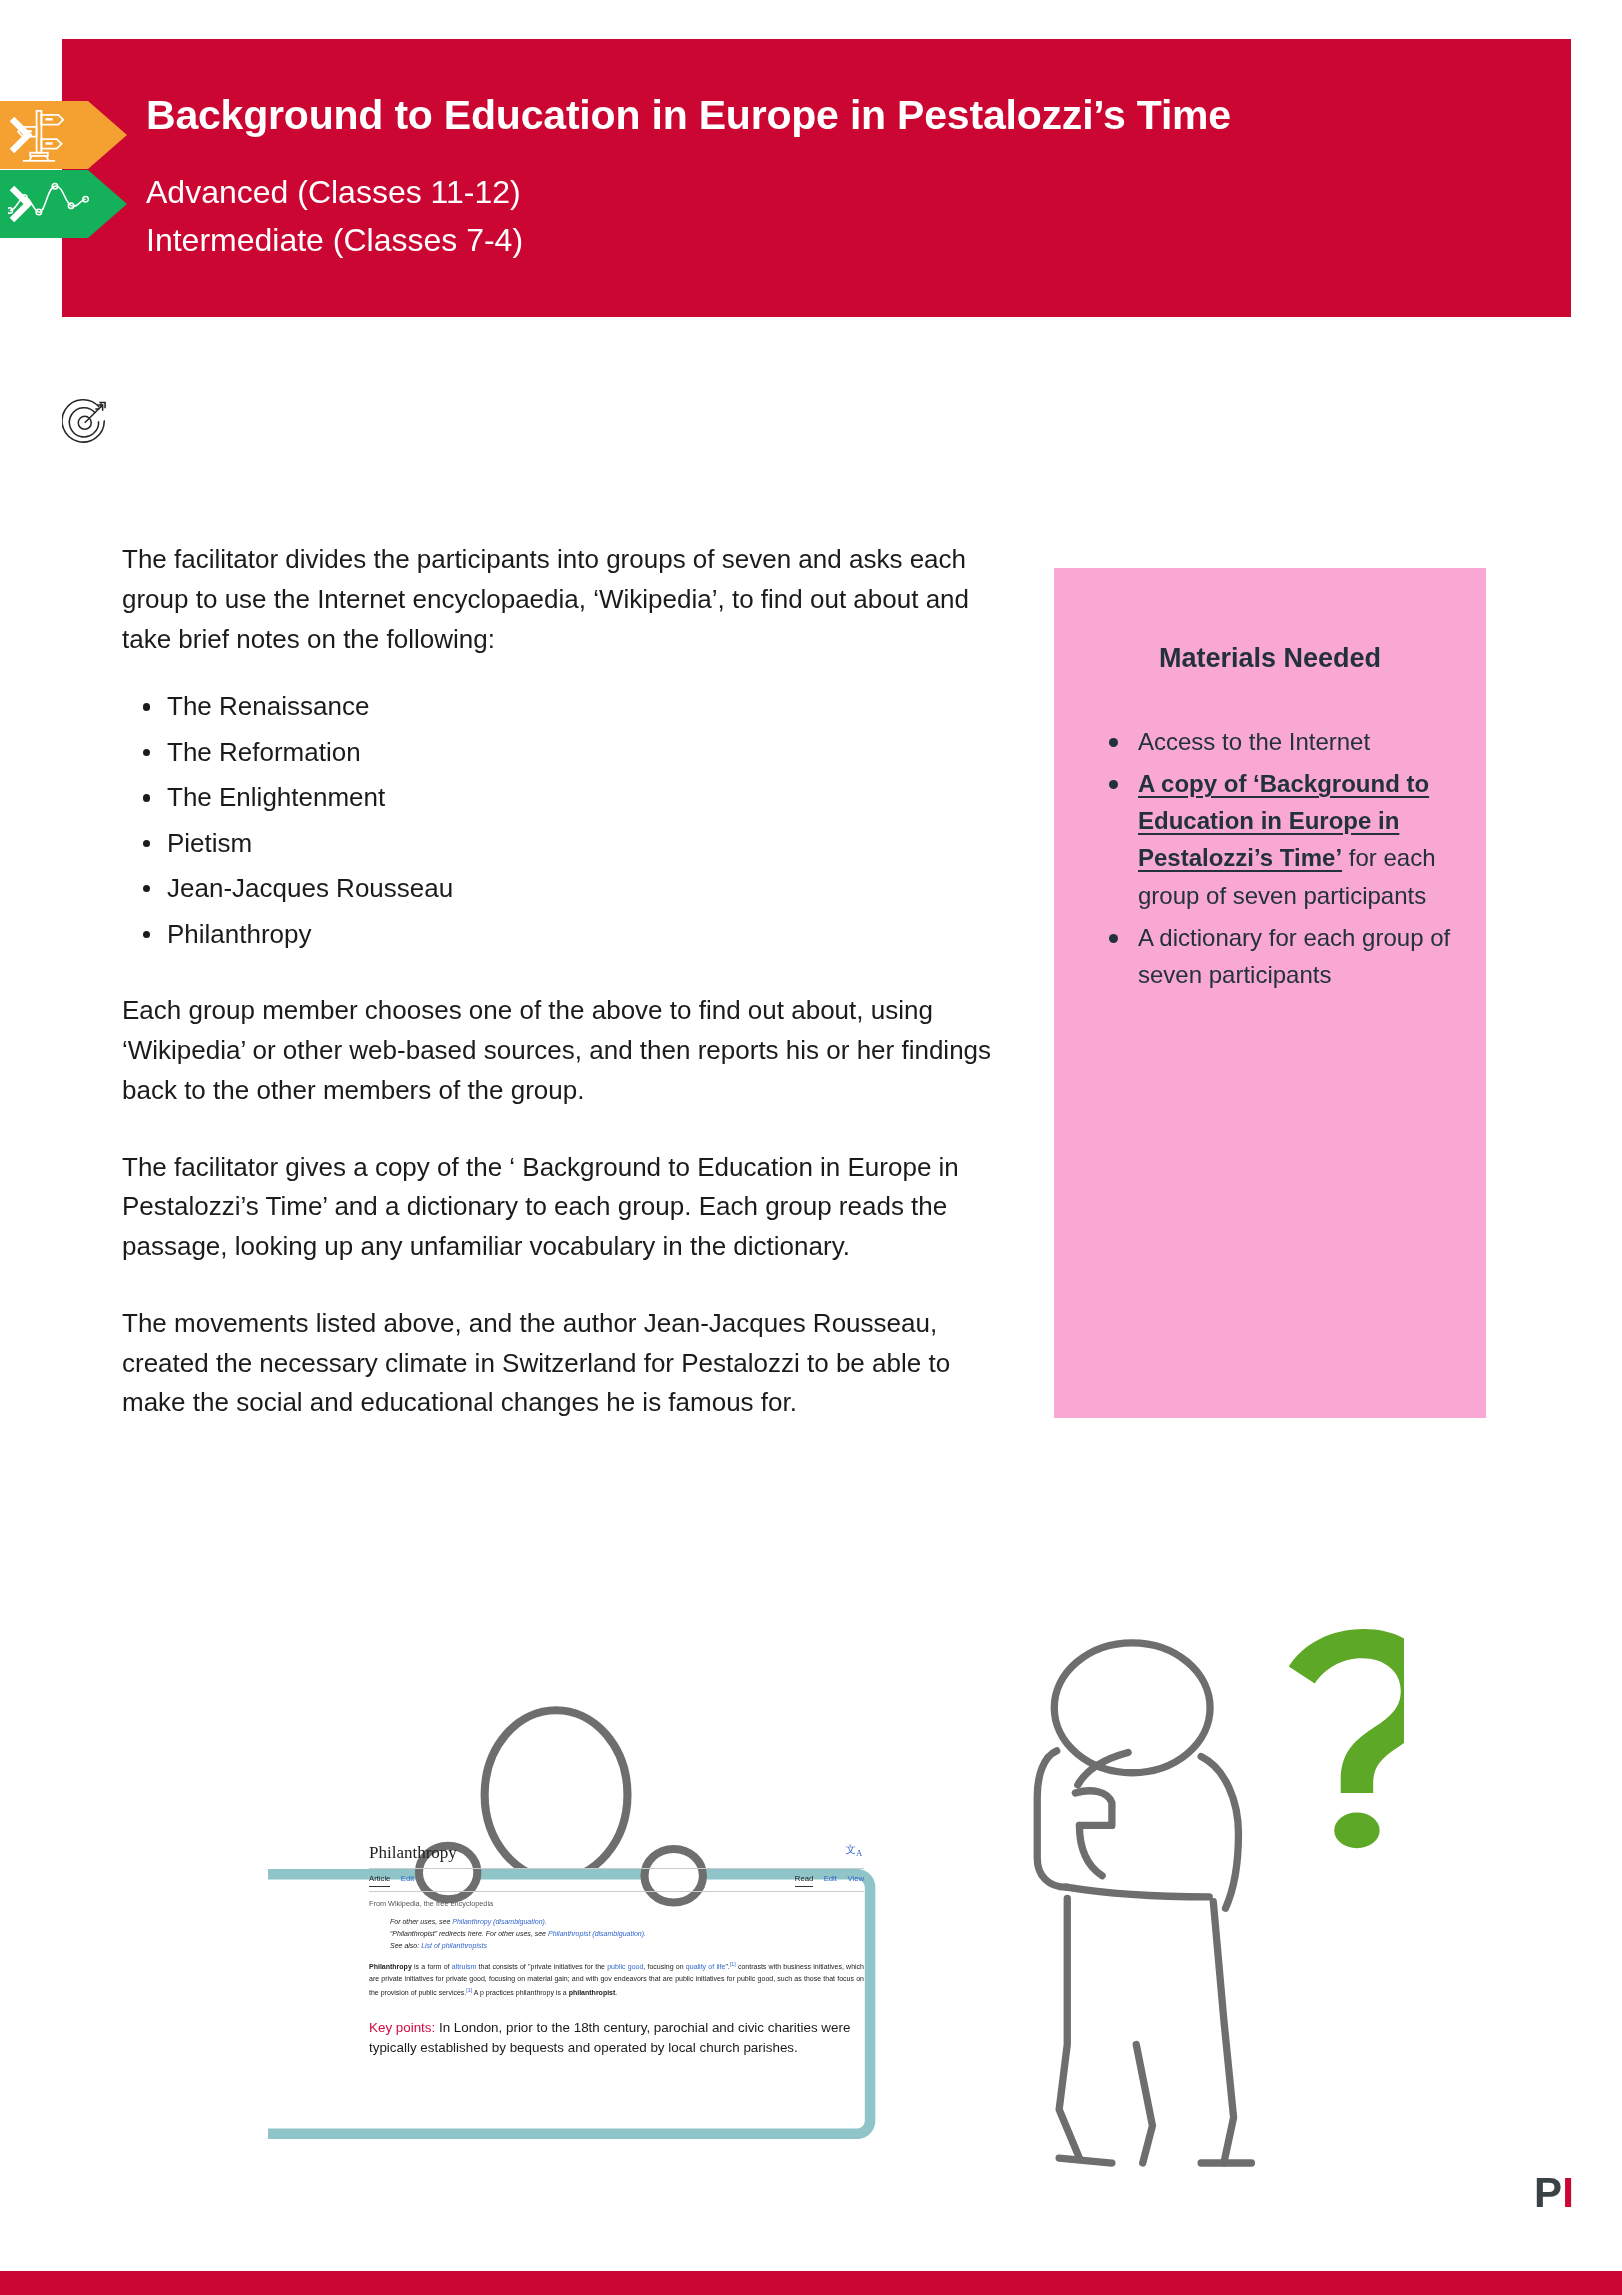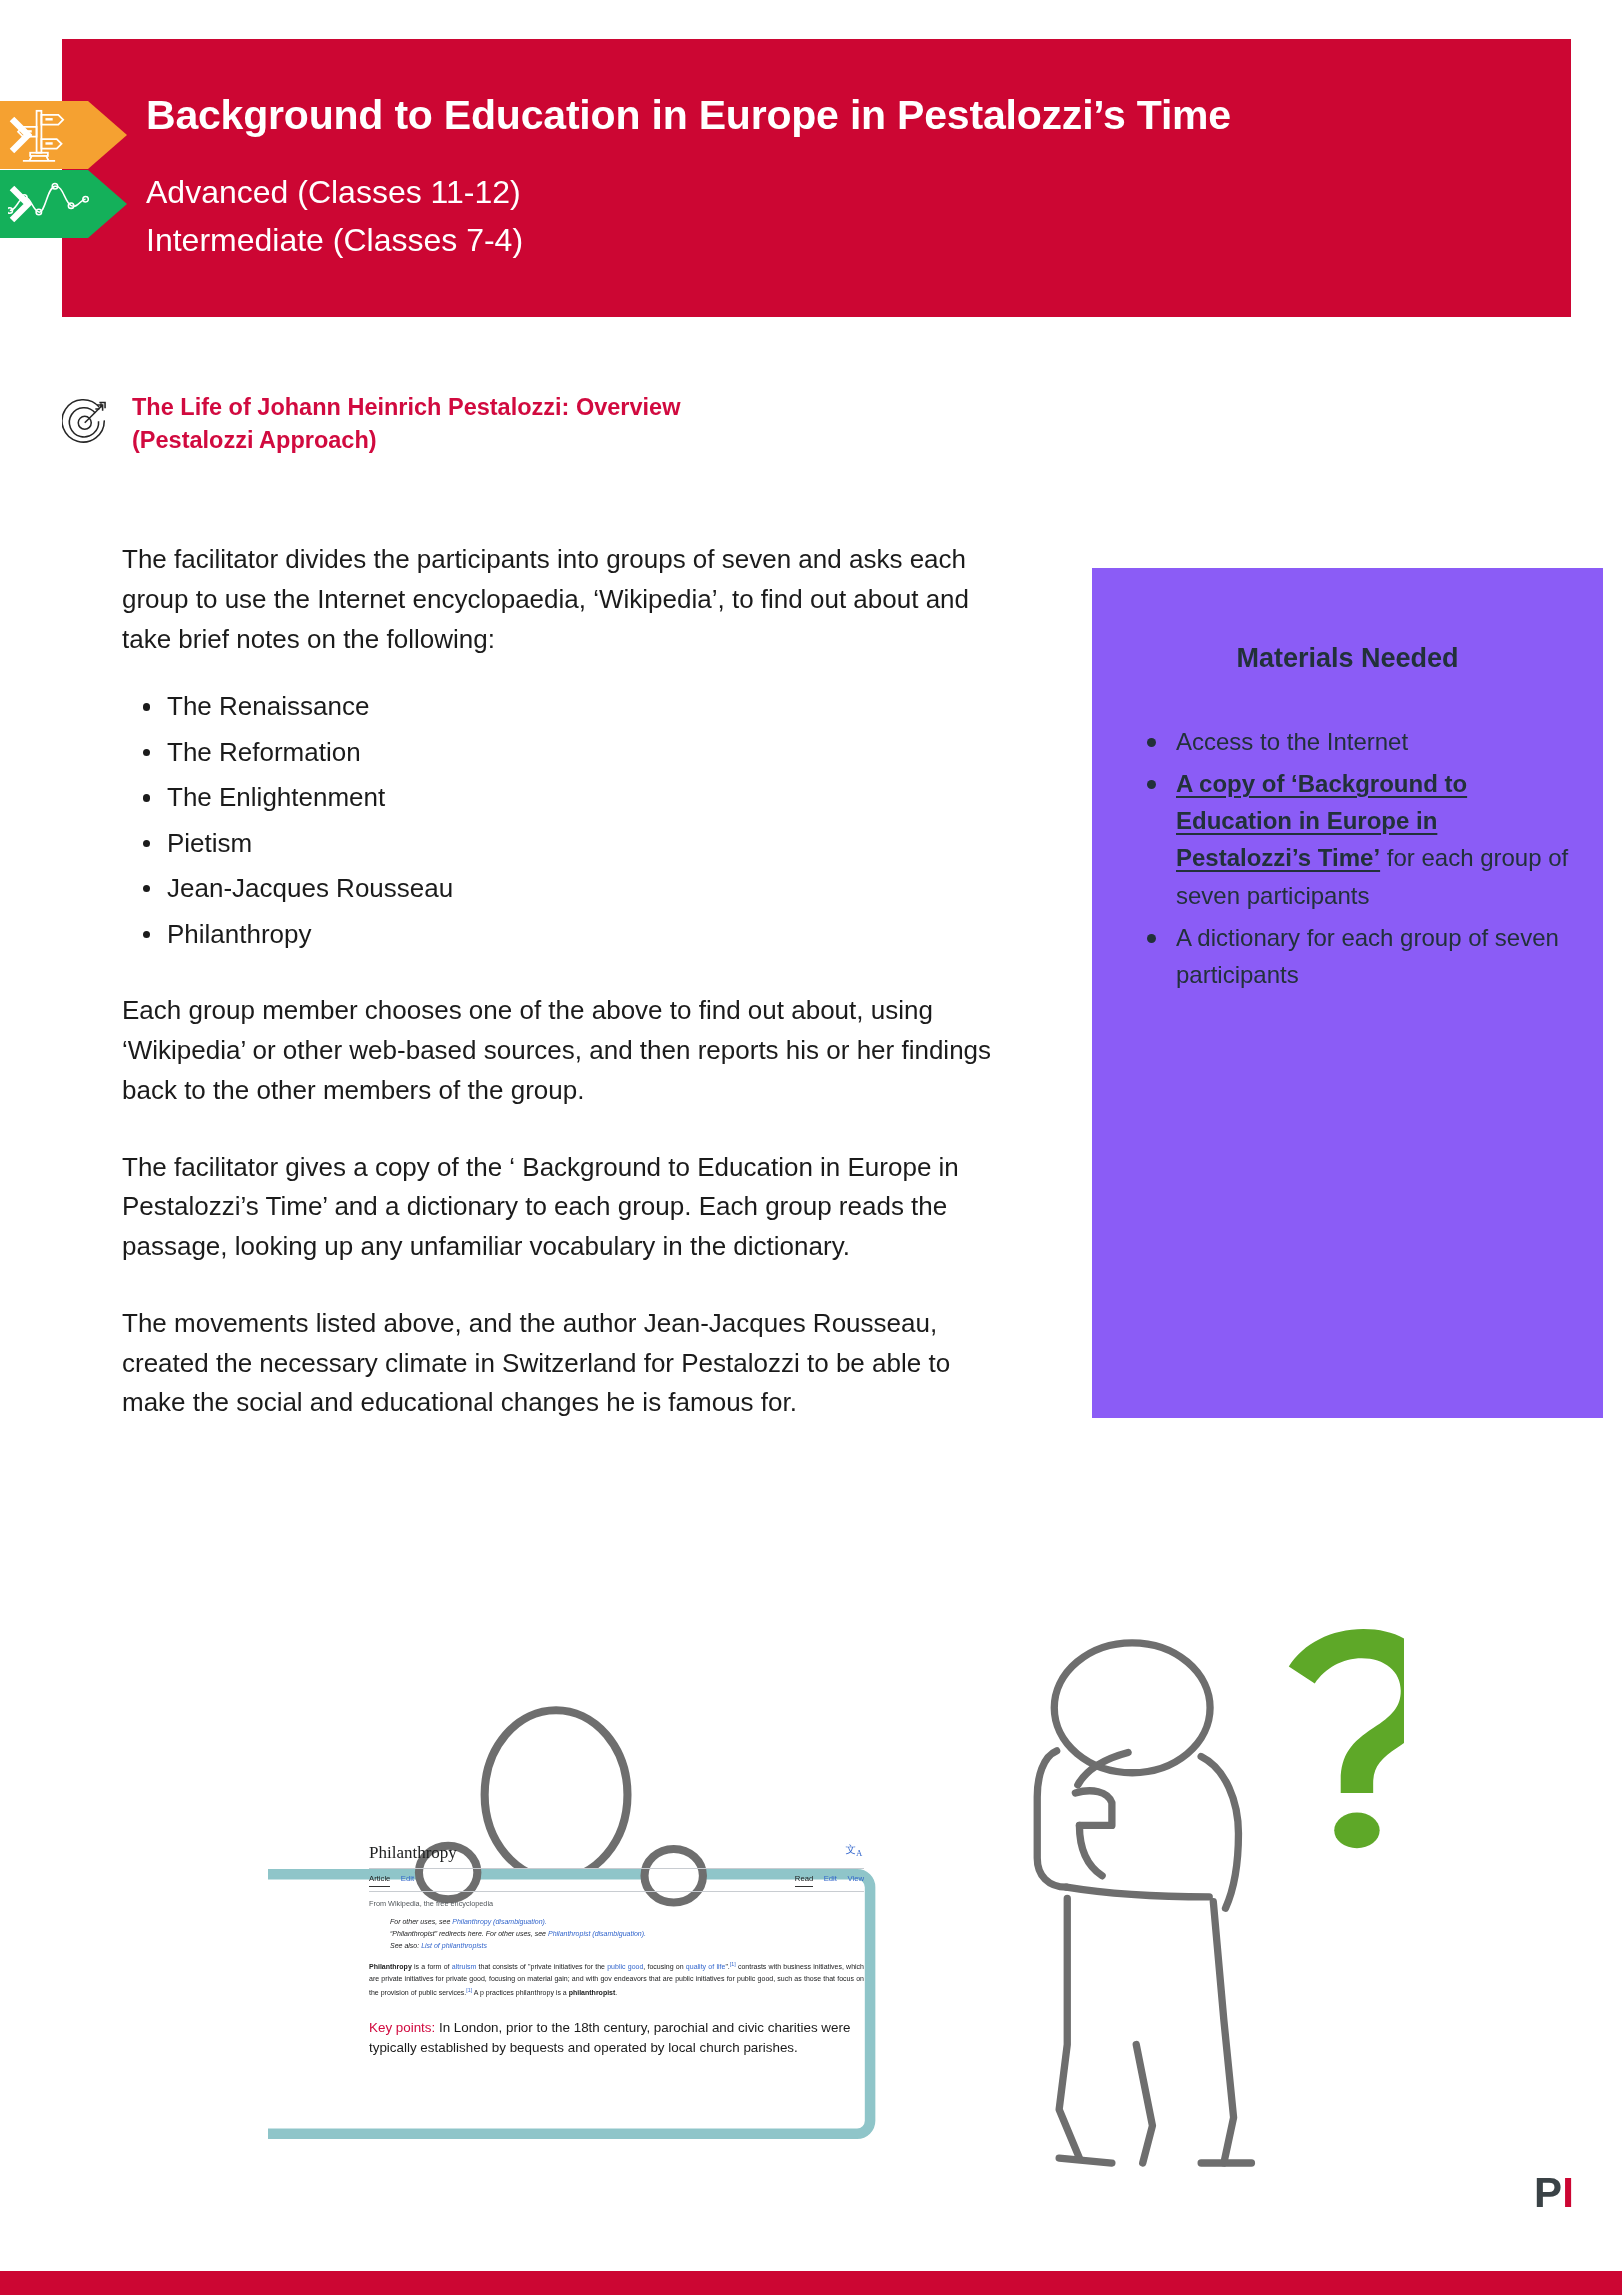--- a/index.html
+++ b/index.html
@@ -113,25 +113,25 @@
     top: 16px;
     width: 7.3px;
     height: 7.3px;
     border-radius: 50%;
     background: #1b1b1b;
   }
 
   
   .materials-box {
     position: absolute;
-    left: 1092px;
+    left: 1054px;
     top: 568px;
-    width: 511px;
+    width: 432px;
     height: 850px;
-    background: #8b5cf6;
+    background: #f9a8d4;
   }
   .materials-title {
     margin: 75px 0 0 0;
     text-align: center;
     font-size: 27px;
     font-weight: bold;
     color: #22313A;
   }
   .materials-list {
     margin: 49px 0 0 0;
@@ -308,24 +308,20 @@
     <g fill="none" stroke="#262626" stroke-width="1.9">
       <path d="M46 14 A26 26 0 1 0 52 30"></path>
       <path d="M41 21 A18 18 0 1 0 45 31"></path>
       <circle cx="28" cy="33" r="8"></circle>
       <path d="M28 33 L50 11"></path>
       <path d="M43 11 L50 11 L50 18"></path>
       <path d="M46 8 L53 8 L53 15"></path>
       <path d="M41 16 L46 16 M48 9 L48 14"></path>
     </g>
   </svg>
-  <div class="section-title">
-    <span>The Life of Johann Heinrich Pestalozzi: Overview</span><br>
-    <span>(Pestalozzi Approach)</span>
-  </div>
 </div>
 
 <div class="body-col">
   <p class="tight">The facilitator divides the participants into groups of seven and asks each group to use the Internet encyclopaedia, ‘Wikipedia’, to find out about and take brief notes on the following:</p>
   <ul>
     <li>The Renaissance</li>
     <li>The Reformation</li>
     <li>The Enlightenment</li>
     <li>Pietism</li>
     <li>Jean-Jacques Rousseau</li>

